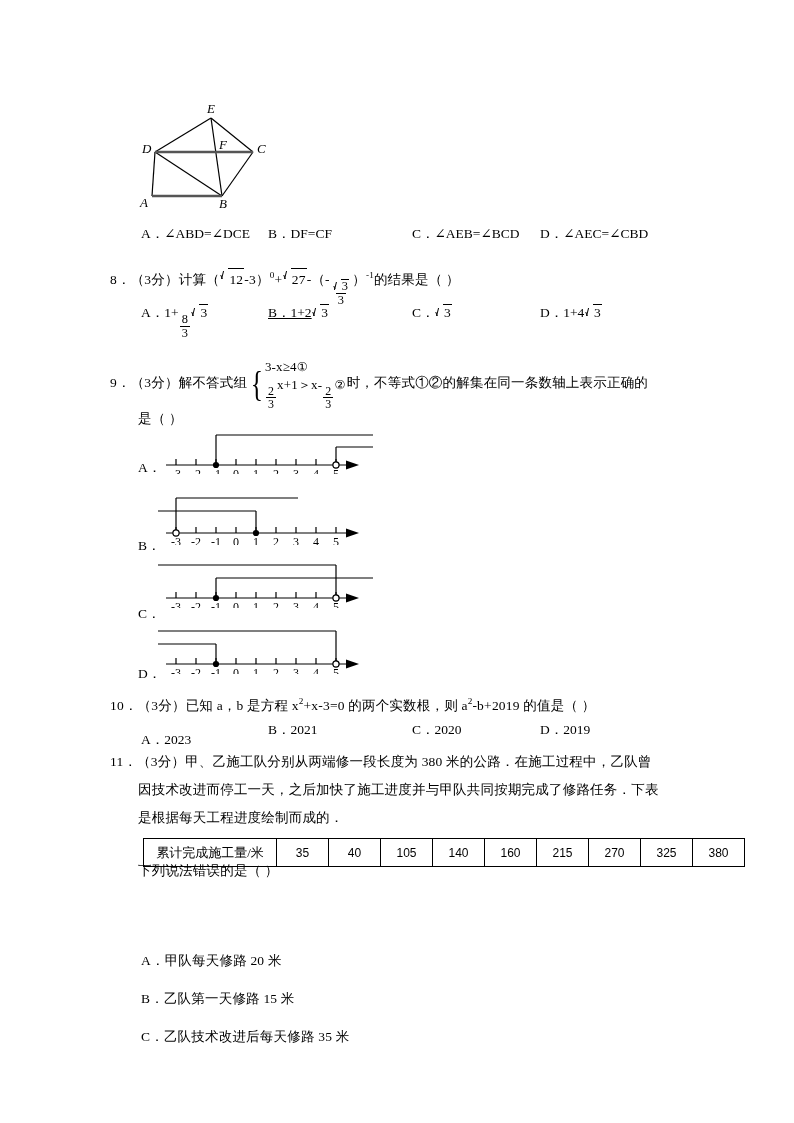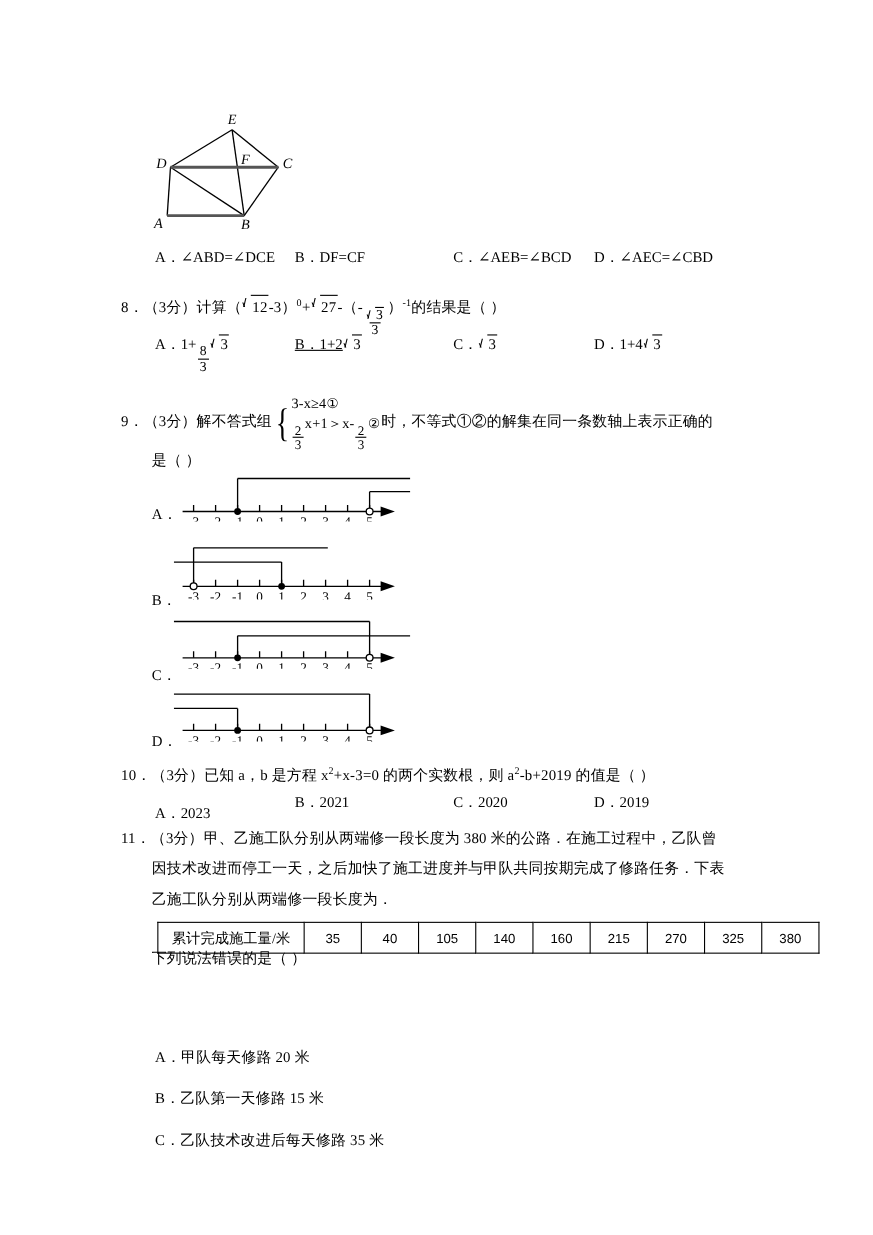--- a/index.html
+++ b/index.html
@@ -387,21 +387,21 @@
   </div>
   <span class="opt" style="left:141px; top:731px;">A．2023</span>
   <span class="opt" style="left:268px; top:721px;">B．2021</span>
   <span class="opt" style="left:412px; top:721px;">C．2020</span>
   <span class="opt" style="left:540px; top:721px;">D．2019</span>
 
   <div class="q" style="left:110px; top:751px;">
     <span>11．</span><span>（3分）</span><span>甲、乙施工队分别从两端修一段长度为 380 米的公路．在施工过程中，乙队曾</span>
   </div>
   <span class="q" style="left:138px; top:779px;">因技术改进而停工一天，之后加快了施工进度并与甲队共同按期完成了修路任务．下表</span>
-  <span class="q" style="left:138px; top:807px;">乙施工队分别从两端修一段长度为．</span>
+  <span class="q" style="left:138px; top:807px;">是根据每天工程进度绘制而成的．</span>
 
   <table id="q11-table">
     <tbody>
     <tr>
       <td class="rowhdr">累计完成施工量/米</td>
       <td class="datacell">35</td>
       <td class="datacell">40</td>
       <td class="datacell">105</td>
       <td class="datacell">140</td>
       <td class="datacell">160</td>

